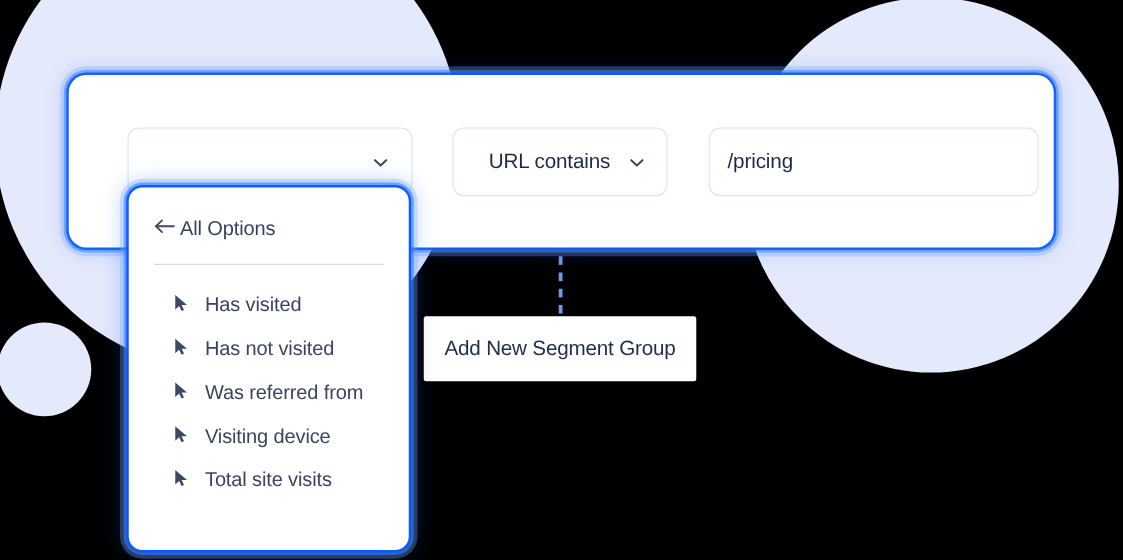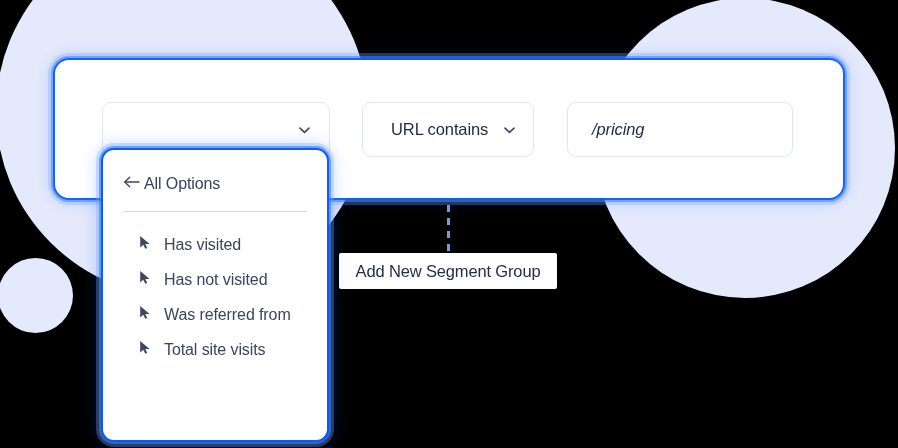--- a/index.html
+++ b/index.html
@@ -56,21 +56,21 @@
     border:1px solid #DEE6F8;
     border-radius:9px;
     background:#FFFFFF;
     display:flex;
     align-items:center;
     position:relative;
   }
   .field.select{ cursor:pointer;padding-left:28px; }
   .f-attribute{ width:228px; margin-right:32px; }
   .f-operator { width:172px; margin-right:33px; padding-left:18px; }
-  .f-value    { width:226px; padding-left:24px;font-style:italic; }
+  .f-value    { width:264px; padding-left:14px; }
 
   .field-text{
     font-size:16.5px;
     color:#1E2A44;
     letter-spacing:-0.1px;
     white-space:nowrap;
   }
   .field-text.placeholder{ color:#9BA6BD; }
 
   .chev{
@@ -90,21 +90,21 @@
     width:3px; height:76px;
     background-image:linear-gradient(to bottom,#6E9BF2 0 7px, rgba(0,0,0,0) 7px 13px);
     background-size:3px 13px;
     background-repeat:repeat-y;
   }
 
   
   .add-btn{
     position:absolute;
     left:339px; top:253px;
-    width:218px; height:36px;
+    width:218px; height:52px;
     background:#FFFFFF;
     border:none;
     border-radius:2px;
     display:flex;
     align-items:center;
     justify-content:center;
     font-family:"Liberation Sans", sans-serif;
     font-size:16.5px;
     color:#23304C;
     letter-spacing:-0.15px;
@@ -246,19 +246,27 @@
           </svg>
         </span>
         <span class="dd-item-label">Was referred from</span>
       </li>
       <li class="dd-item">
         <span class="ico">
           <svg width="13" height="15" viewBox="0 0 13 15" fill="none">
             <path d="M1.2 1 L1.2 12.6 L4.3 9.7 L6.3 13.8 L8.2 12.9 L6.3 8.9 L10.6 8.9 Z" fill="#3C4864"></path>
           </svg>
         </span>
+        <span class="dd-item-label">Visiting device</span>
+      </li>
+      <li class="dd-item">
+        <span class="ico">
+          <svg width="13" height="15" viewBox="0 0 13 15" fill="none">
+            <path d="M1.2 1 L1.2 12.6 L4.3 9.7 L6.3 13.8 L8.2 12.9 L6.3 8.9 L10.6 8.9 Z" fill="#3C4864"></path>
+          </svg>
+        </span>
         <span class="dd-item-label">Total site visits</span>
       </li>
     </ul>
 
   </div>
 
 </div>
 
 </body></html>

